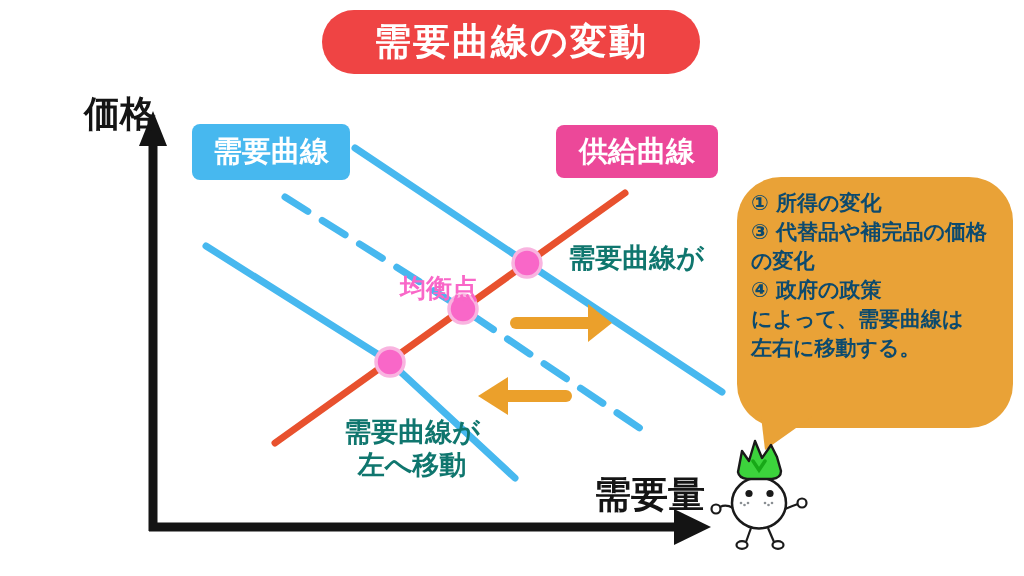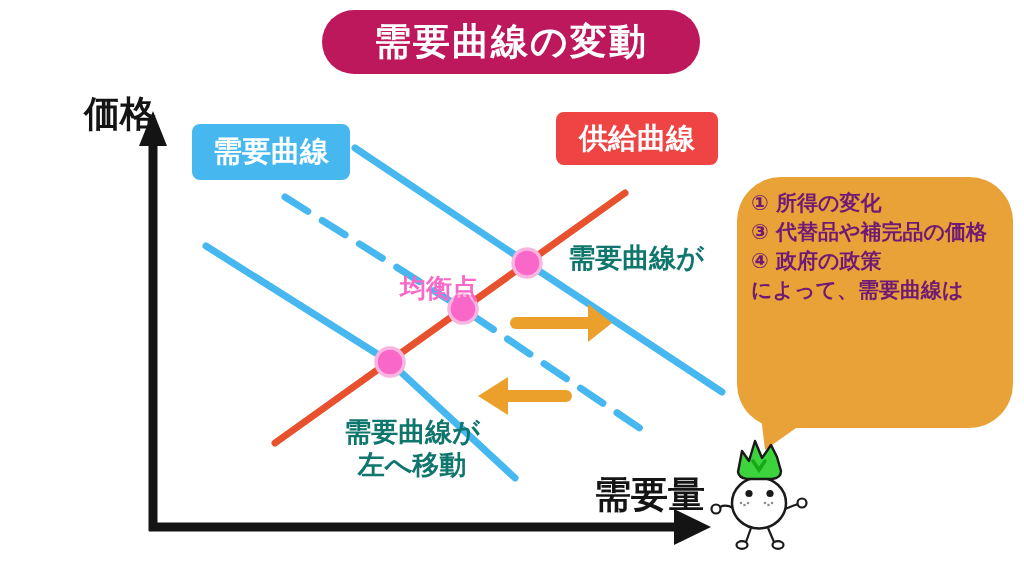--- a/index.html
+++ b/index.html
@@ -3,37 +3,37 @@
 <meta charset="utf-8">
 <style>
   html,body{margin:0;padding:0;background:#ffffff;}
   .stage{
     position:relative;width:1024px;height:576px;overflow:hidden;background:#ffffff;
     font-family:"DejaVu Sans","Liberation Sans",sans-serif;font-weight:700;
   }
   .stage svg{position:absolute;left:0;top:0;}
   .title-banner{
     position:absolute;left:322px;top:10px;width:378px;height:64px;
-    background:#be185d;border-radius:32px;color:#ffffff;font-size:37px;
+    background:#ef4444;border-radius:32px;color:#ffffff;font-size:37px;
     display:flex;align-items:center;justify-content:center;letter-spacing:2px;
   }
   .axis-label{position:absolute;color:#141414;}
   .axis-label.y{left:48px;top:90px;font-size:36px;margin-left:36px;}
   .axis-label.x{left:594px;top:470px;font-size:37px;}
   .tag{
     position:absolute;height:56px;border-radius:8px;color:#ffffff;font-size:29px;
     display:flex;align-items:center;justify-content:center;
   }
   .tag.blue{left:192px;top:124px;width:158px;background:#47B8EF;}
-  .tag.red{left:556px;top:112px;width:162px;height:53px;background:#ef4444;}
+  .tag.red{left:556px;top:125px;width:162px;height:53px;background:#ec4899;}
   .equilibrium{position:absolute;left:400px;top:254px;font-size:26px;color:#F967C8;margin-top:17px;}
   .shift{position:absolute;text-align:center;color:#0f766e;font-size:27px;line-height:33px;}
   .shift.right{left:560px;top:241px;width:152px;}
   .shift.left{left:338px;top:415px;width:148px;}
-  .bubble-text{position:absolute;left:751px;top:189px;width:258px;color:#701a75;
+  .bubble-text{position:absolute;left:751px;top:189px;width:258px;color:#0c4a6e;
     font-size:21px;line-height:29px;}
 </style>
 </head>
 <body>
 
 <div class="stage">
 
   <svg width="1024" height="576" viewBox="0 0 1024 576">
 
     <rect x="737" y="177" width="276" height="251" rx="44" fill="#E9A237"></rect>
@@ -108,17 +108,19 @@
   </div>
 
   <div class="shift left">
     <div>需要曲線が</div>
     <div>左へ移動</div>
   </div>
 
   <div class="bubble-text">
     <div>① 所得の変化</div>
     <div>③ 代替品や補完品の価格</div>
+    <div>の変化</div>
     <div>④ 政府の政策</div>
     <div>によって、需要曲線は</div>
+    <div>左右に移動する。</div>
   </div>
 
 </div>
 
 </body></html>

